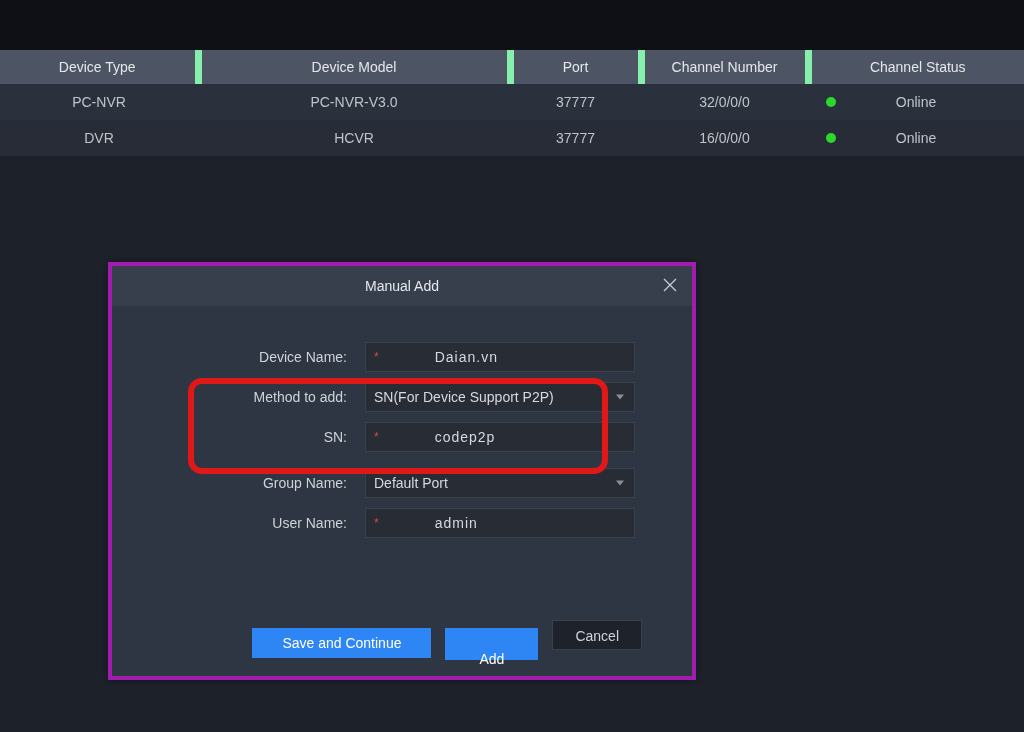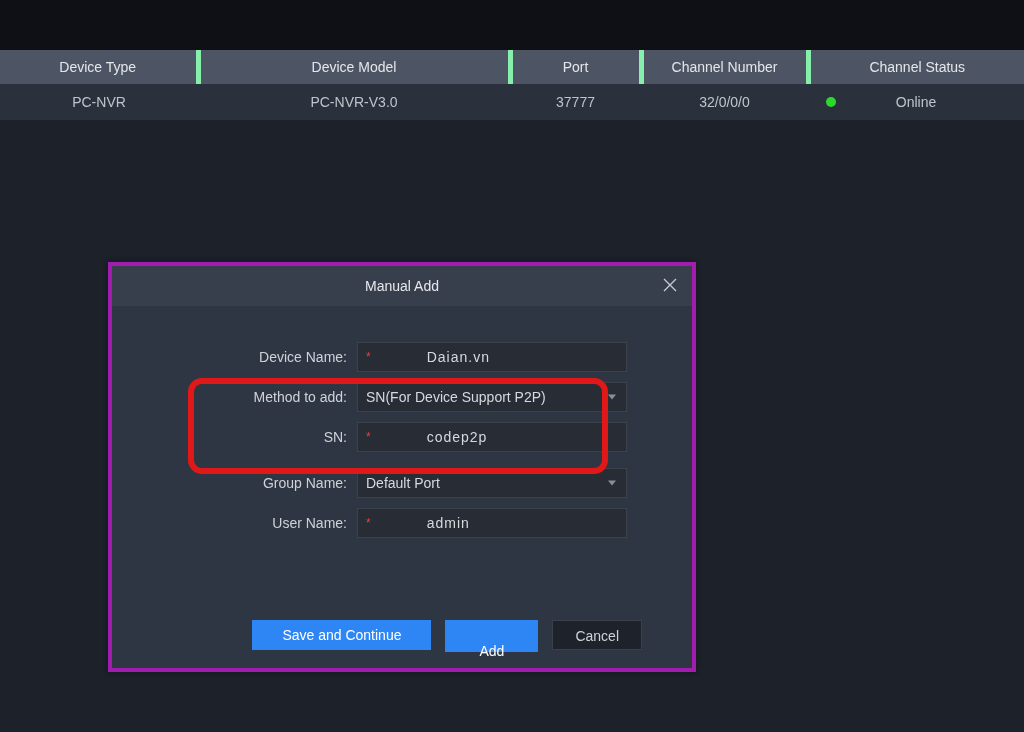--- a/index.html
+++ b/index.html
@@ -21,21 +21,21 @@
   table.device-table {
     width: 1024px;
     border-collapse: collapse;
     table-layout: fixed;
   }
   table.device-table th {
     background: #4d5564;
     color: #e4e7ea;
     font-weight: normal;
     height: 32px;
-    border-right: 5px solid #86efac;
+    border-right: 7px solid #86efac;
     text-align: center;
   }
   table.device-table th:last-child { border-right: none; }
   table.device-table td {
     text-align: center;
     height: 34px;
     color: #bfc4ca;
     background: #272c36;
   }
   table.device-table tr:nth-child(odd) td { background: #2b313c; }
@@ -84,20 +84,21 @@
 
   .modal-body {
     padding: 36px 50px 12px 50px;
     position: relative;
   }
 
   .form-row {
     display: flex;
     align-items: center;
     margin-bottom: 10px;
+    gap: 8px;
   }
   .form-row .lbl {
     width: 185px;
     text-align: right;
     padding-right: 10px;
     color: #cfd3d8;
     font-size: 14px;
   }
   .form-row .field {
     position: relative;
@@ -155,21 +156,21 @@
   }
   .btn {
     height: 30px;
     line-height: 30px;
     padding: 0 22px;
     font-size: 14px;
     text-align: center;
     cursor: pointer;
     border: none;
   }
-  .btn-primary { background: #2e86f5; color: #ffffff; }
+  .btn-primary { background: #2e86f5; color: #ffffff; margin-top: 8px; }
   .btn-primary.wide { padding: 0 30px; }
   .btn-dark { background: #1e232b; color: #cfd3d8; border:1px solid #3b414b; }
 
   .pw-dots { letter-spacing: 2px; }
 </style>
 </head>
 <body>
 
 <div class="top-strip"></div>
 
@@ -194,20 +195,30 @@
     <tr>
       <td>PC-NVR</td>
       <td>PC-NVR-V3.0</td>
       <td>37777</td>
       <td>32/0/0/0</td>
       <td class="status-cell">
         <span class="status-dot"></span>
         <span>Online</span>
       </td>
     </tr>
+    <tr>
+      <td>DVR</td>
+      <td>HCVR</td>
+      <td>37777</td>
+      <td>16/0/0/0</td>
+      <td class="status-cell">
+        <span class="status-dot"></span>
+        <span>Online</span>
+      </td>
+    </tr>
   </tbody>
 </table>
 
 <div class="modal">
   <div class="modal-header">
     <span class="modal-title">Manual Add</span>
     <span class="modal-close">
       <svg viewBox="0 0 16 16" width="16" height="16">
           <path d="M2 2 L14 14 M14 2 L2 14" stroke="#c9cdd3" stroke-width="1.3"></path>
         </svg>

